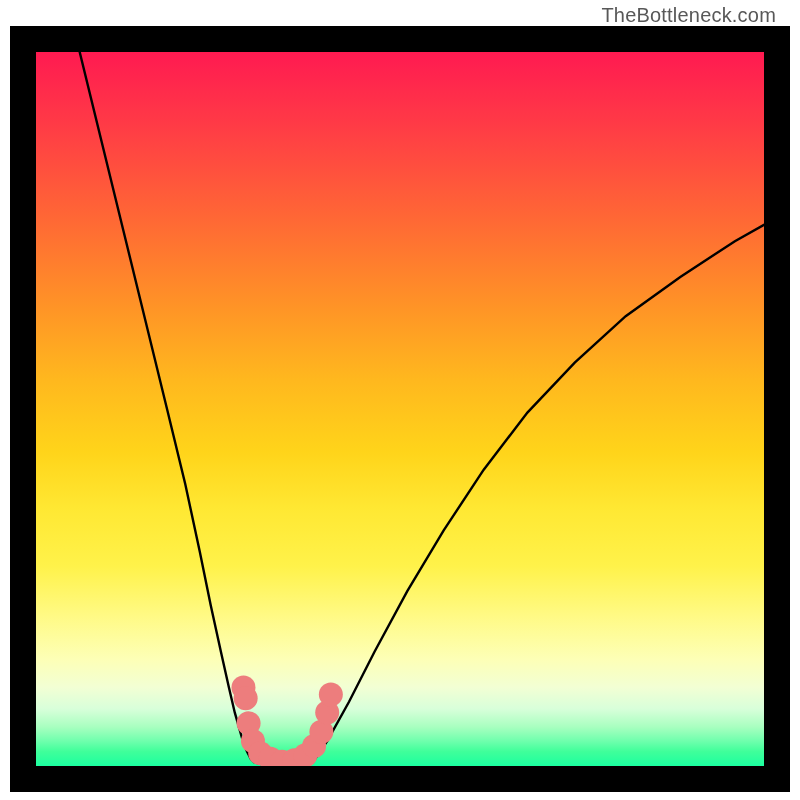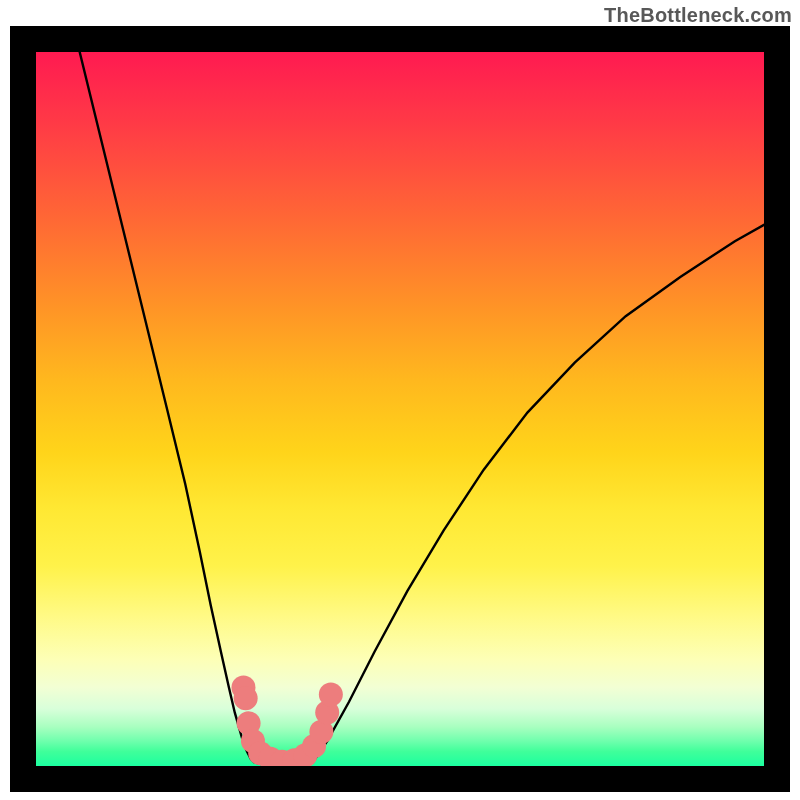--- a/index.html
+++ b/index.html
@@ -12,23 +12,23 @@
     font-family: Arial, Helvetica, sans-serif;
   }
   .container {
     position: relative;
     width: 800px;
     height: 800px;
   }
   .watermark {
     position: absolute;
     top: 4px;
-    right: 8px;
+    right: 24px;
     font-size: 20px;
-    font-weight: 700;
+    font-weight: 400;
     color: #585858;
     letter-spacing: 0.2px;
   }
   .frame {
     position: absolute;
     top: 26px;
     left: 10px;
     width: 780px;   
     height: 766px;
     background: #000000;

